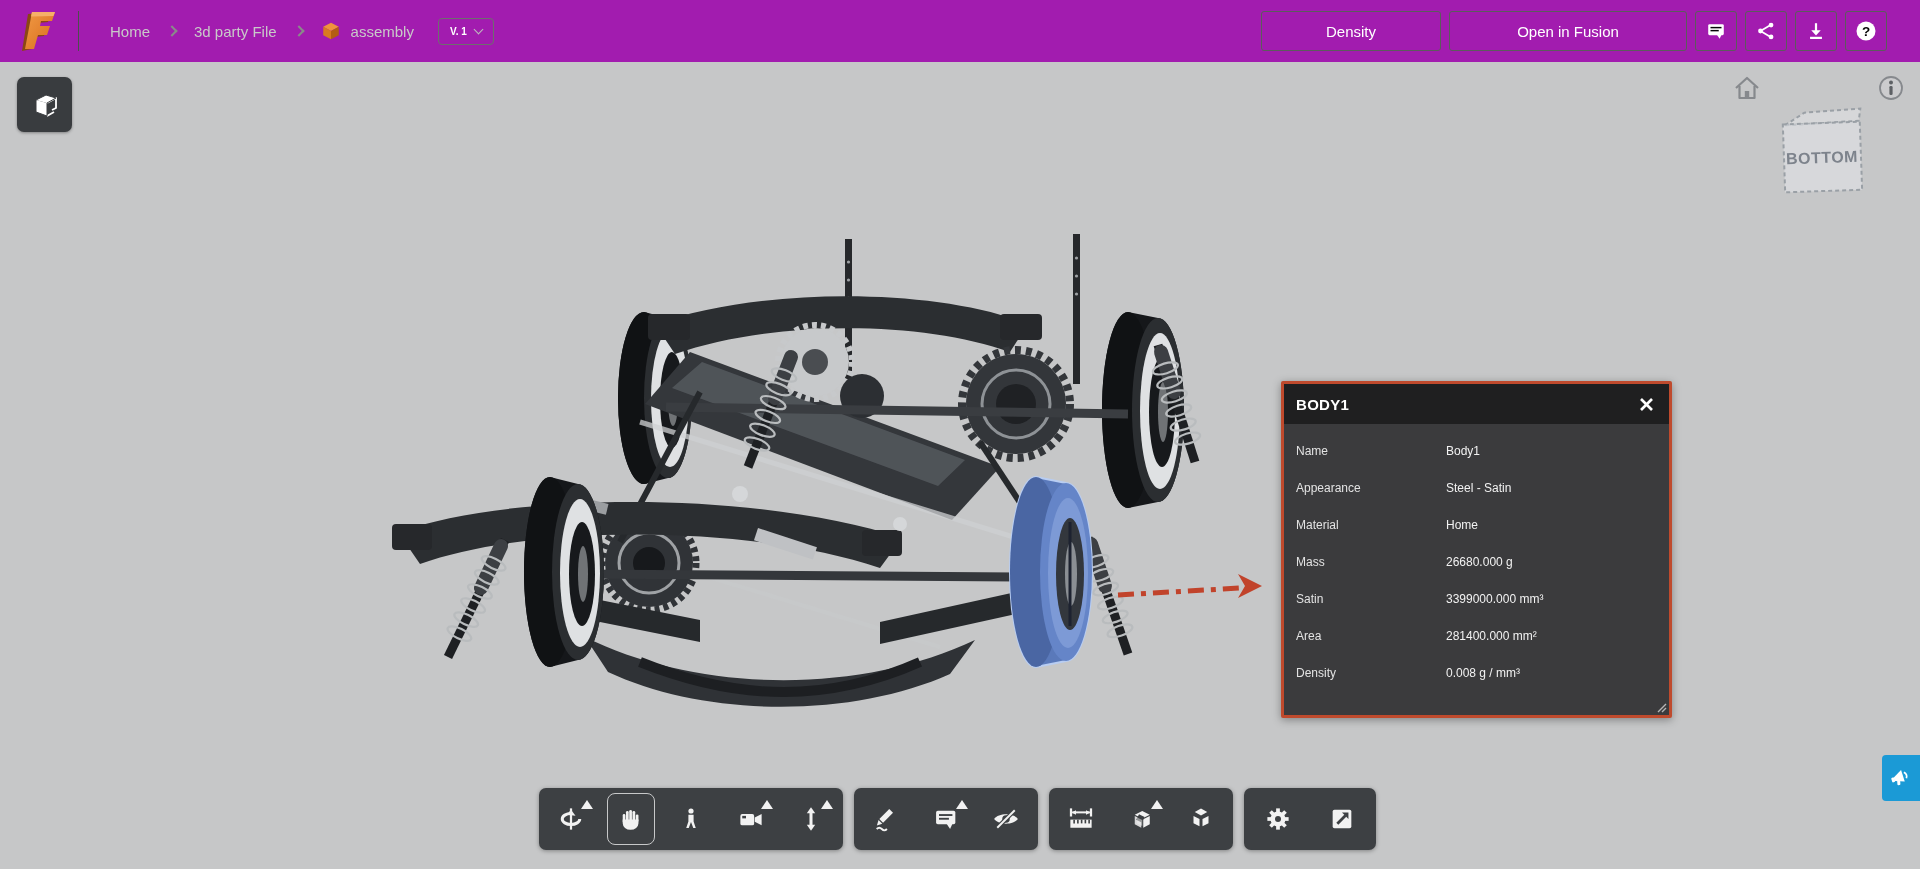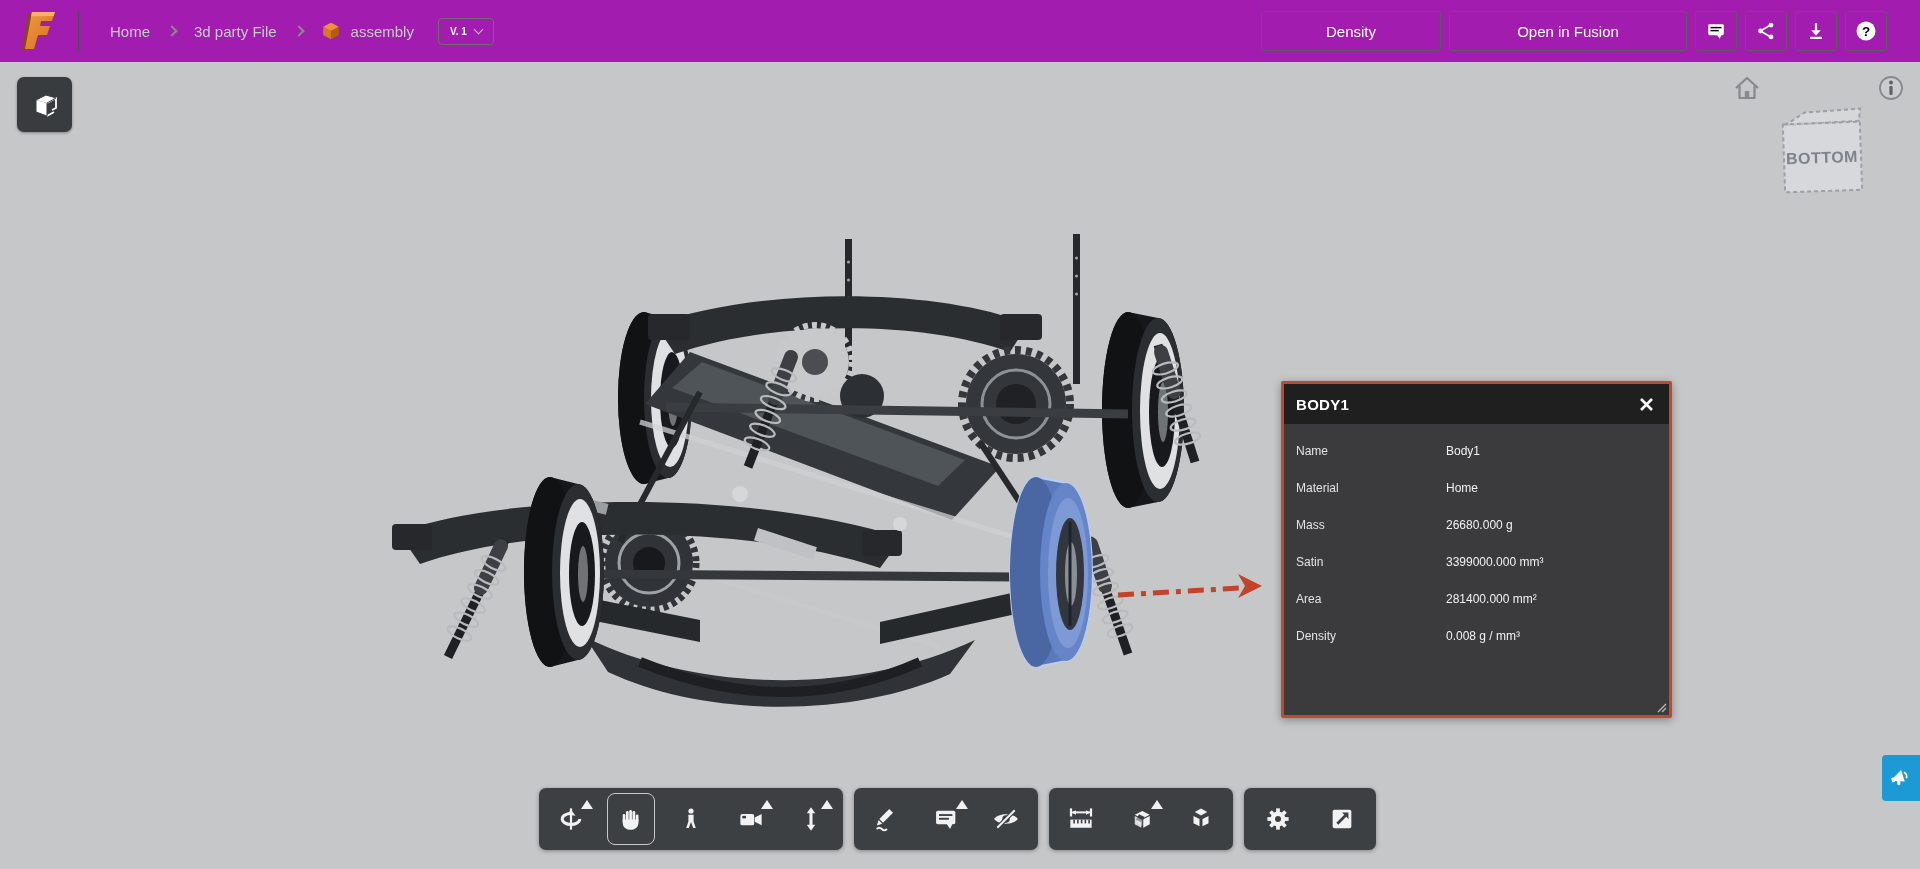--- a/index.html
+++ b/index.html
@@ -316,20 +316,24 @@
             <line x1="13" y1="2" x2="2" y2="13" stroke="#fff" stroke-width="2.6"></line>
           </svg>
         </span>
       </div>
       <div class="props-rows">
         <div class="prow">
           <span class="plabel">Name</span>
           <span class="pvalue">Body1</span>
         </div>
         <div class="prow">
+          <span class="plabel">Appearance</span>
+          <span class="pvalue">Steel - Satin</span>
+        </div>
+        <div class="prow">
           <span class="plabel">Material</span>
           <span class="pvalue">Home</span>
         </div>
         <div class="prow">
           <span class="plabel">Mass</span>
           <span class="pvalue">26680.000 g</span>
         </div>
         <div class="prow">
           <span class="plabel">Satin</span>
           <span class="pvalue">3399000.000 mm³</span>

